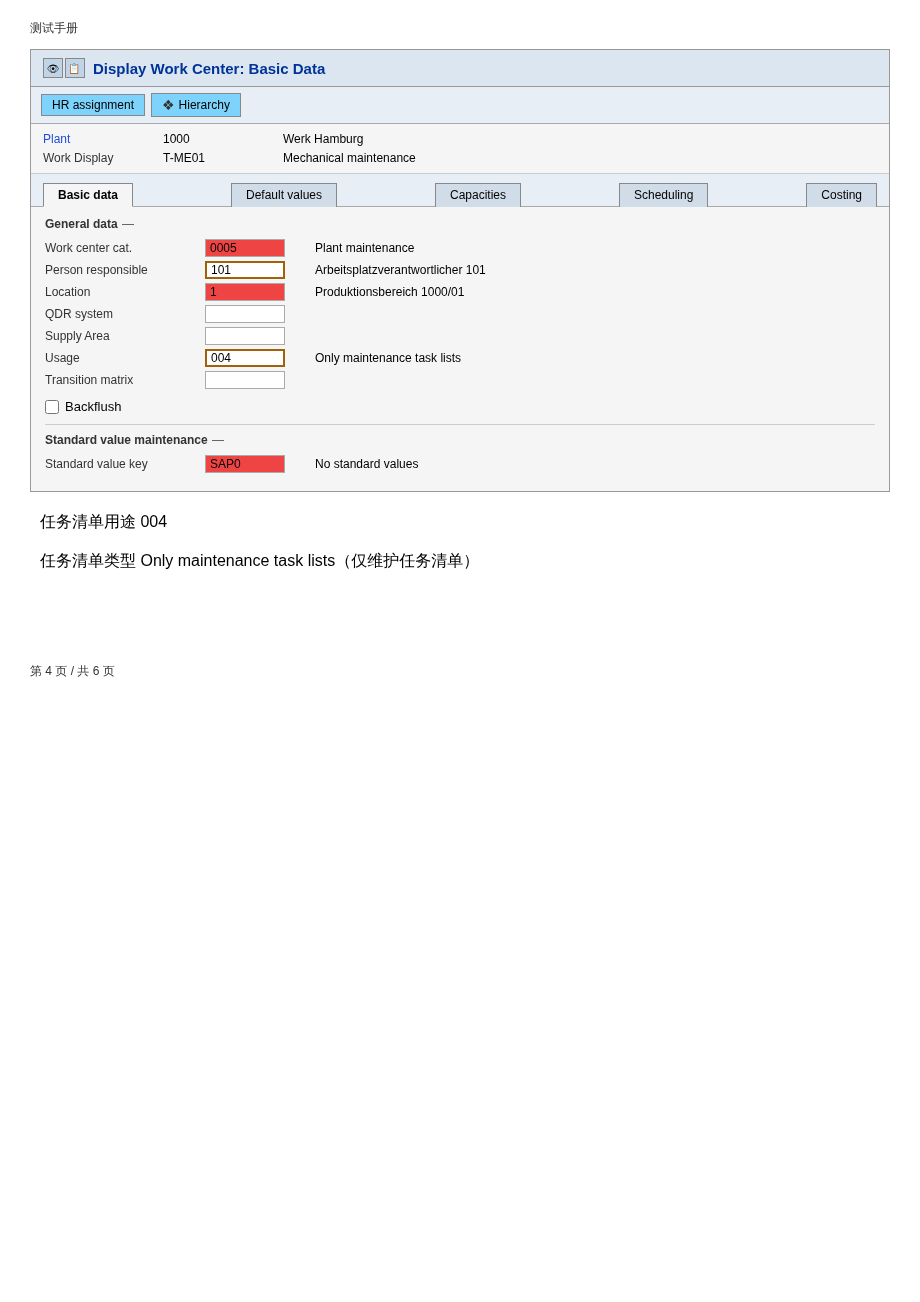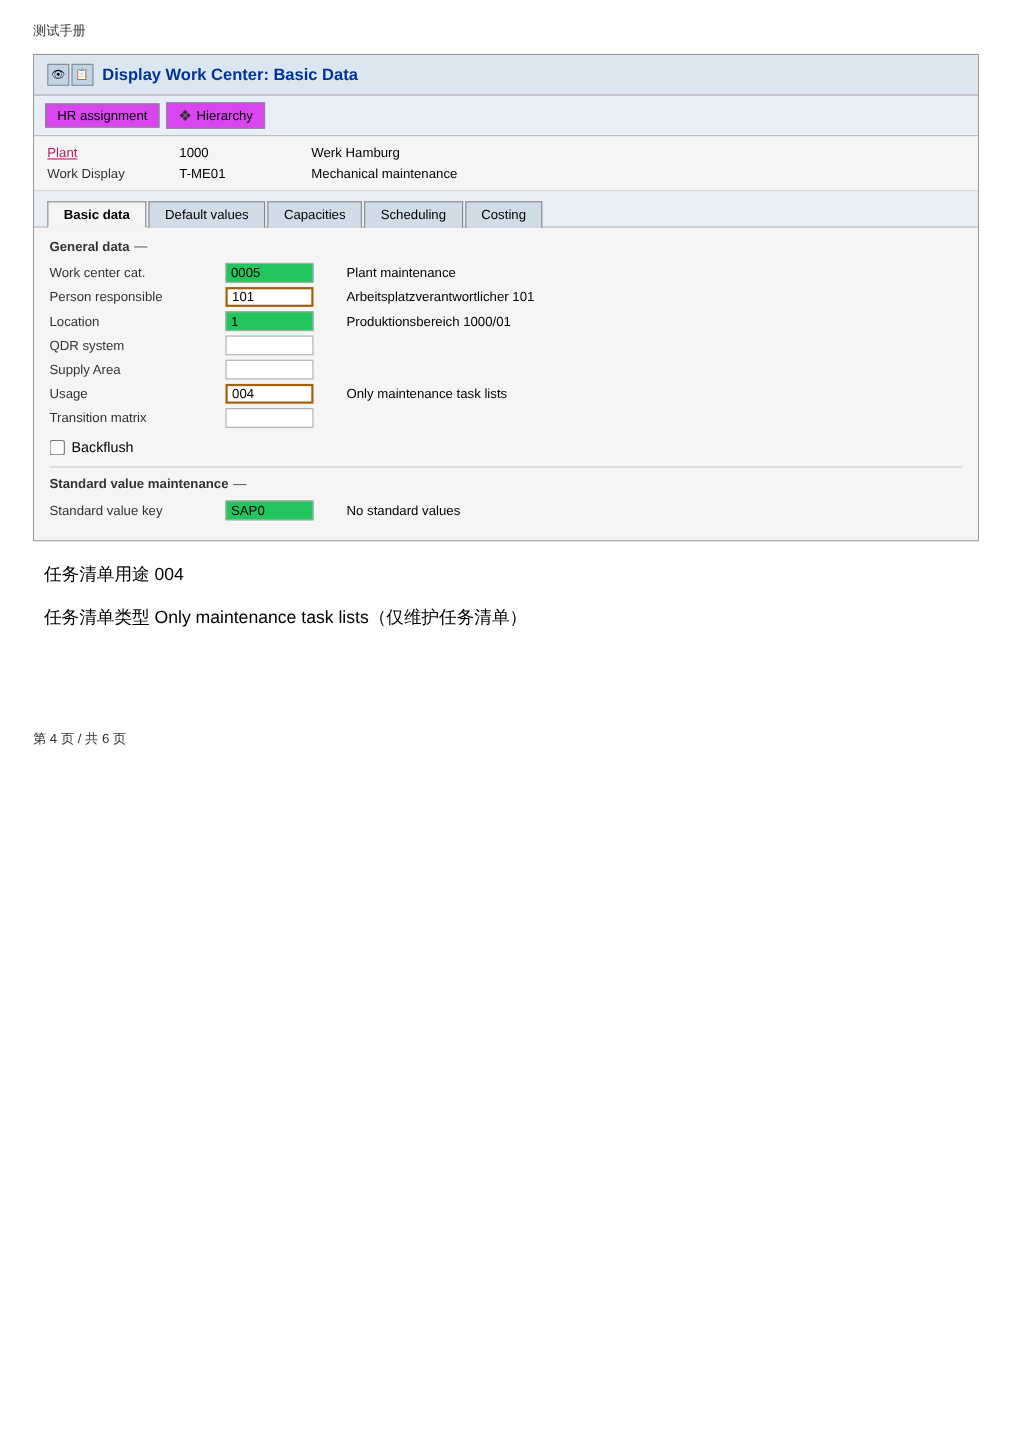--- a/index.html
+++ b/index.html
@@ -49,21 +49,21 @@
     }
     .toolbar {
       background: #e8eef5;
       padding: 6px 10px;
       display: flex;
       align-items: center;
       gap: 6px;
       border-bottom: 1px solid #aaa;
     }
     .toolbar-btn {
-      background: #d946ef;
+      background: #7dd3fc;
       border: 1px solid #888;
       padding: 3px 10px;
       font-size: 12px;
       cursor: pointer;
       display: flex;
       align-items: center;
       gap: 4px;
     }
     .hierarchy-icon {
       font-size: 14px;
@@ -76,39 +76,39 @@
       display: grid;
       grid-template-columns: 120px 120px 1fr;
       gap: 5px 0;
       align-items: center;
     }
     .field-label {
       font-size: 12px;
       color: #333;
     }
     .field-label.underlined {
-      text-decoration: underline;
       cursor: pointer;
-      color: #be185d;
+      color: #1d4ed8;
     }
     .field-value {
       font-size: 12px;
       color: #000;
     }
     .field-value-wide {
       font-size: 12px;
       color: #000;
       grid-column: 3;
     }
     .tabs-row {
       background: #e8eef5;
       padding: 8px 12px 0 12px;
       display: flex;
       gap: 2px;
       border-bottom: 1px solid #aaa;
+      justify-content: space-between;
     }
     .tab {
       background: #d0dce8;
       border: 1px solid #888;
       border-bottom: none;
       padding: 4px 14px;
       font-size: 12px;
       cursor: pointer;
       position: relative;
       bottom: -1px;
@@ -146,21 +146,21 @@
       gap: 4px 0;
       align-items: center;
       margin-bottom: 8px;
     }
     .data-label {
       font-size: 12px;
       color: #333;
     }
     .data-input {
       font-size: 12px;
-      background: #22c55e;
+      background: #ef4444;
       border: 1px solid #aaa;
       padding: 1px 4px;
       height: 18px;
       width: 80px;
     }
     .data-input.highlighted {
       border: 2px solid #a16207;
       background: #fff;
     }
     .data-desc {

